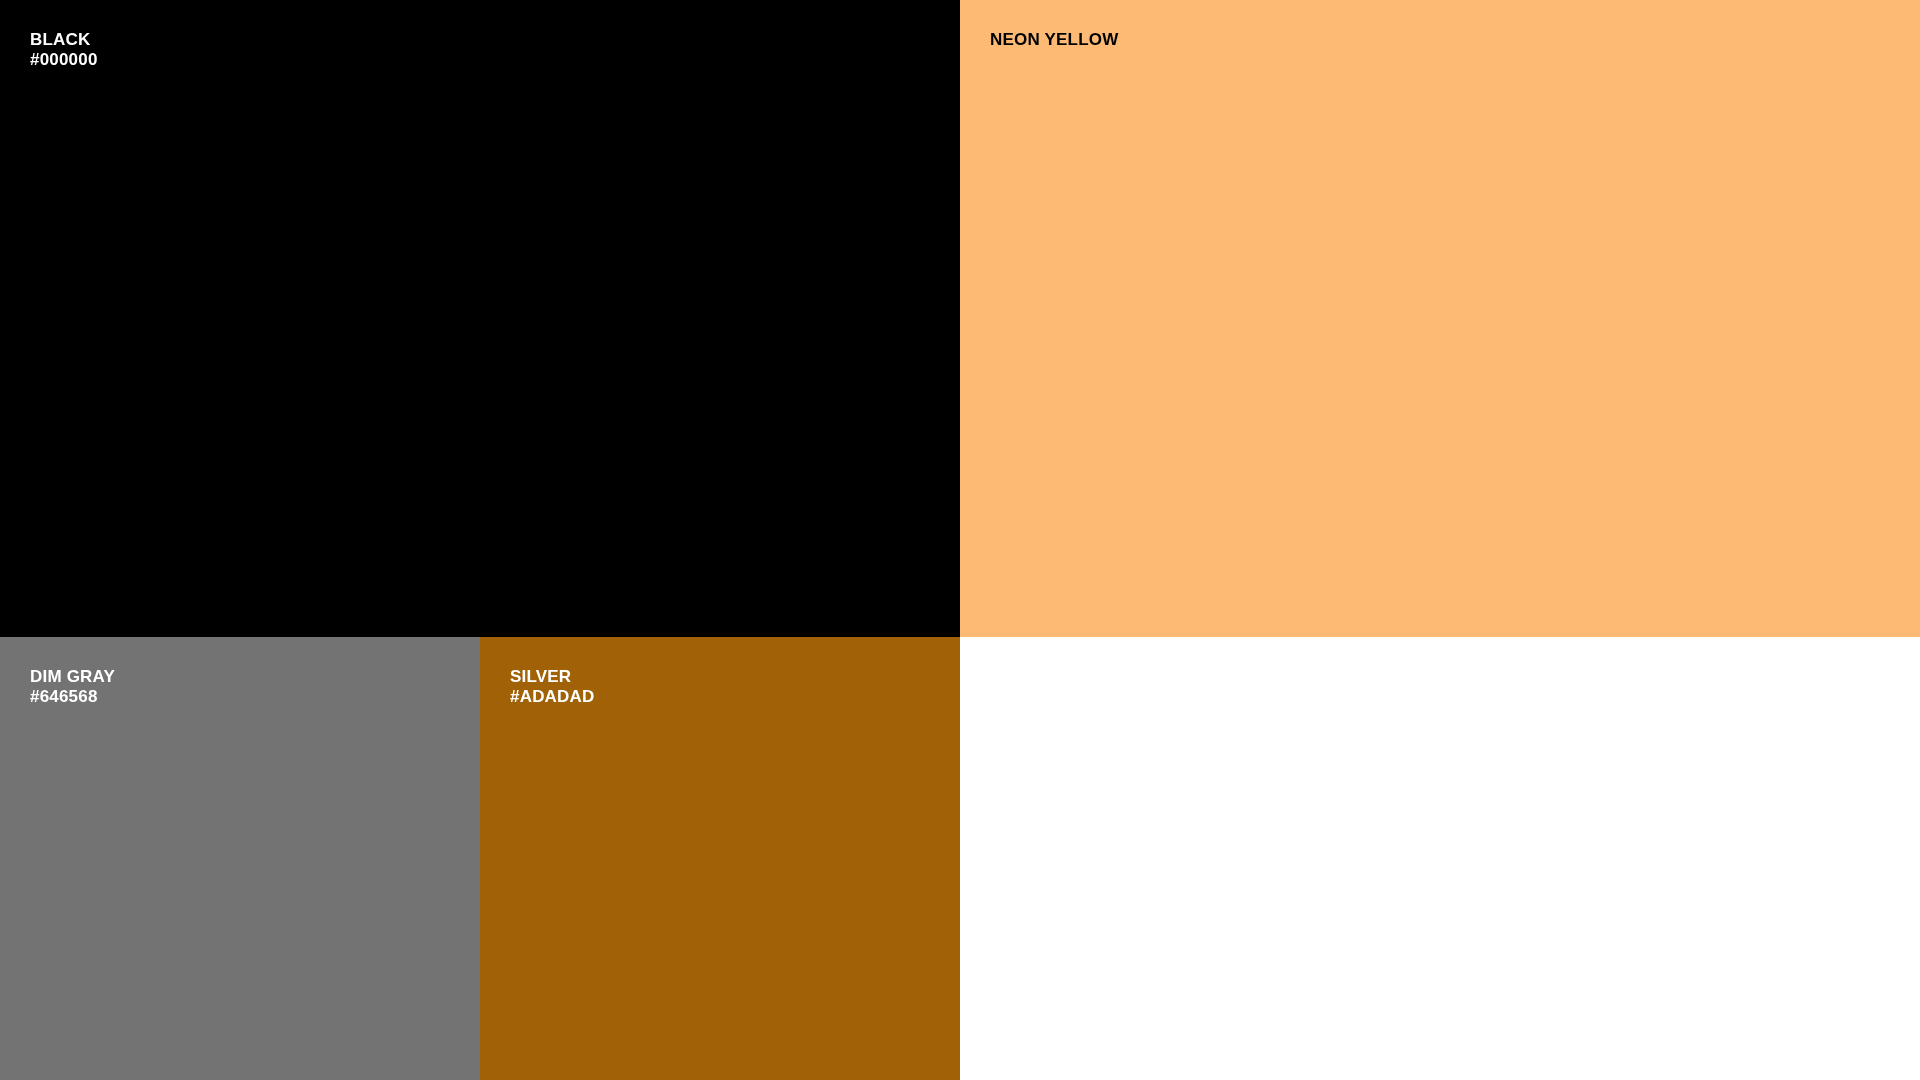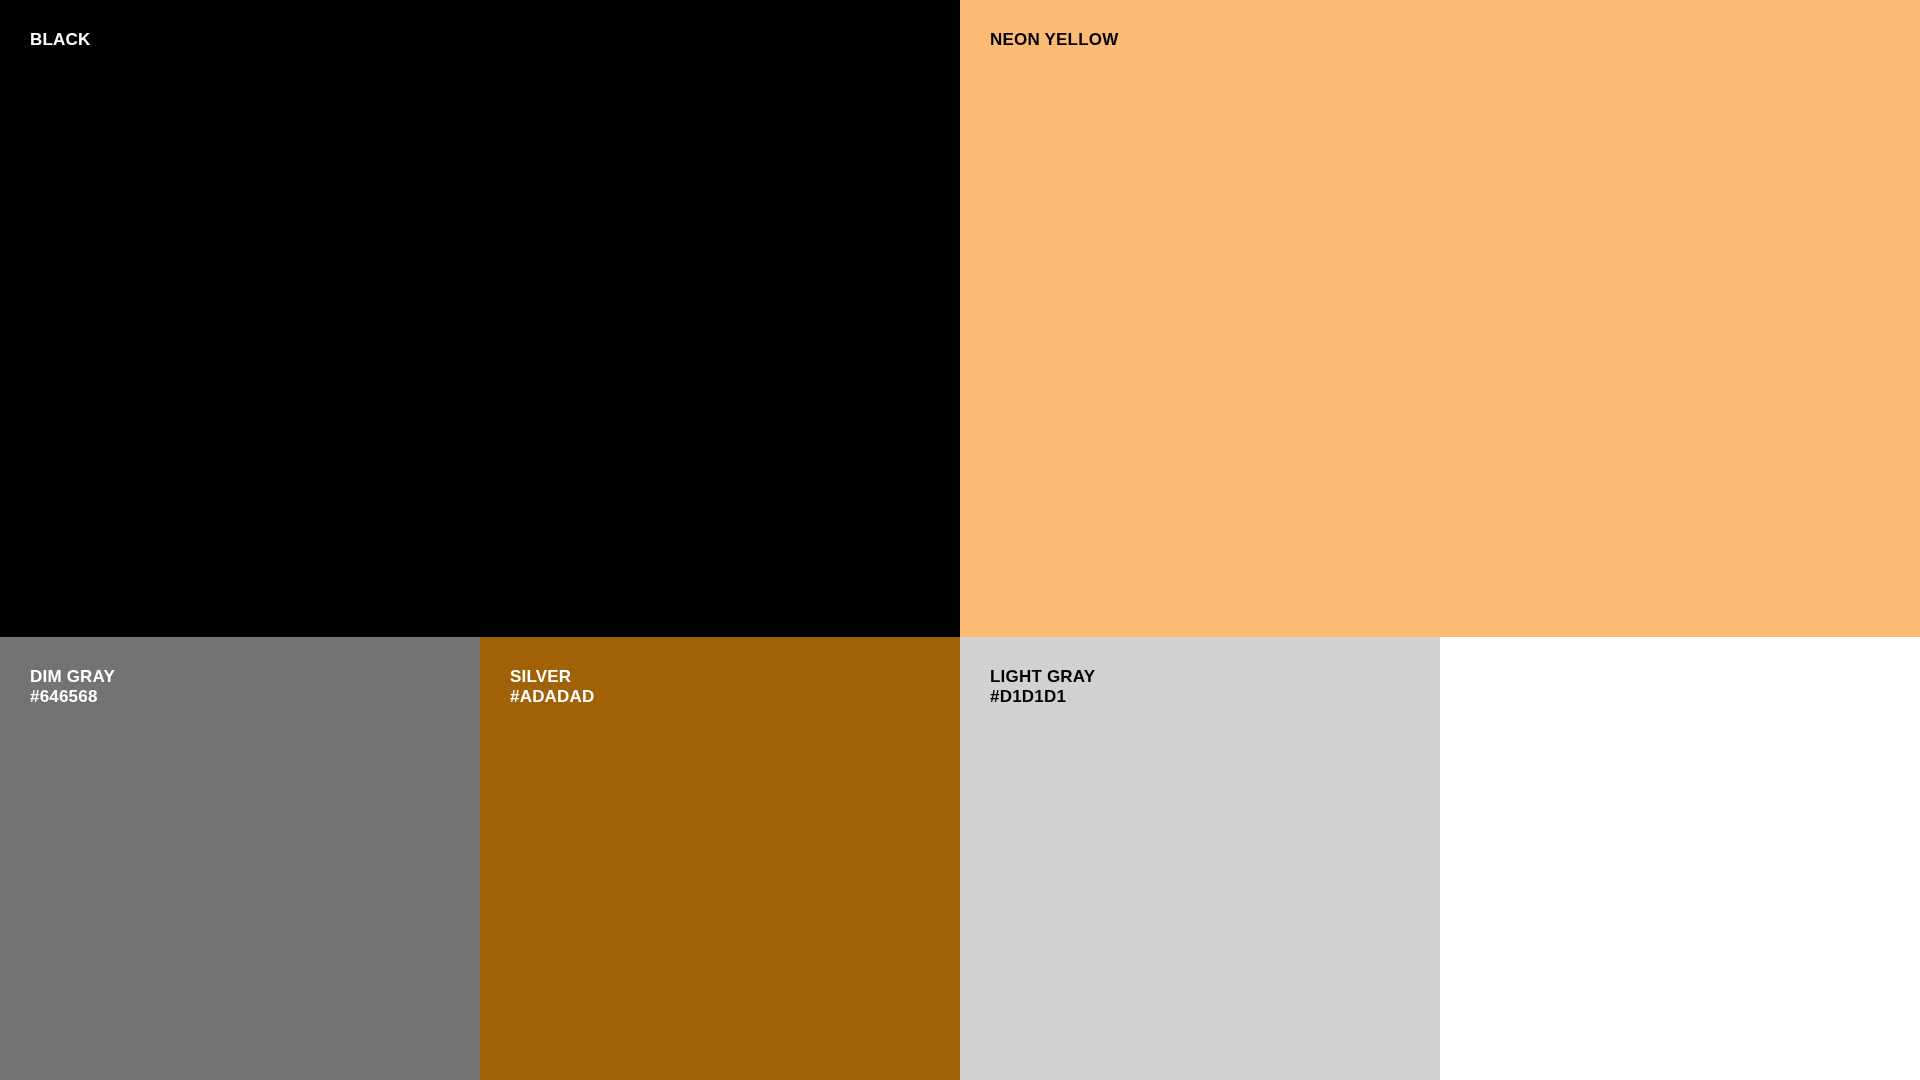--- a/index.html
+++ b/index.html
@@ -75,20 +75,21 @@
 </head>
 <body>
 
 <div class="palette">
 
   <div class="row row-top">
 
     <div class="swatch sw-black">
       <div class="swatch-label text-light">
         <span class="swatch-name">BLACK</span>
+        <span class="swatch-hex">#000000</span>
       </div>
     </div>
 
     <div class="swatch sw-neonyellow">
       <div class="swatch-label text-dark">
         <span class="swatch-name">NEON YELLOW</span>
       </div>
     </div>
 
   </div>
@@ -102,23 +103,17 @@
       </div>
     </div>
 
     <div class="swatch sw-silver">
       <div class="swatch-label text-light">
         <span class="swatch-name">SILVER</span>
         <span class="swatch-hex">#ADADAD</span>
       </div>
     </div>
 
-    <div class="swatch sw-lightgray">
-      <div class="swatch-label text-dark">
-        <span class="swatch-name">LIGHT GRAY</span>
-        <span class="swatch-hex">#D1D1D1</span>
-      </div>
-    </div>
 
 
   </div>
 
 </div>
 
 </body></html>

